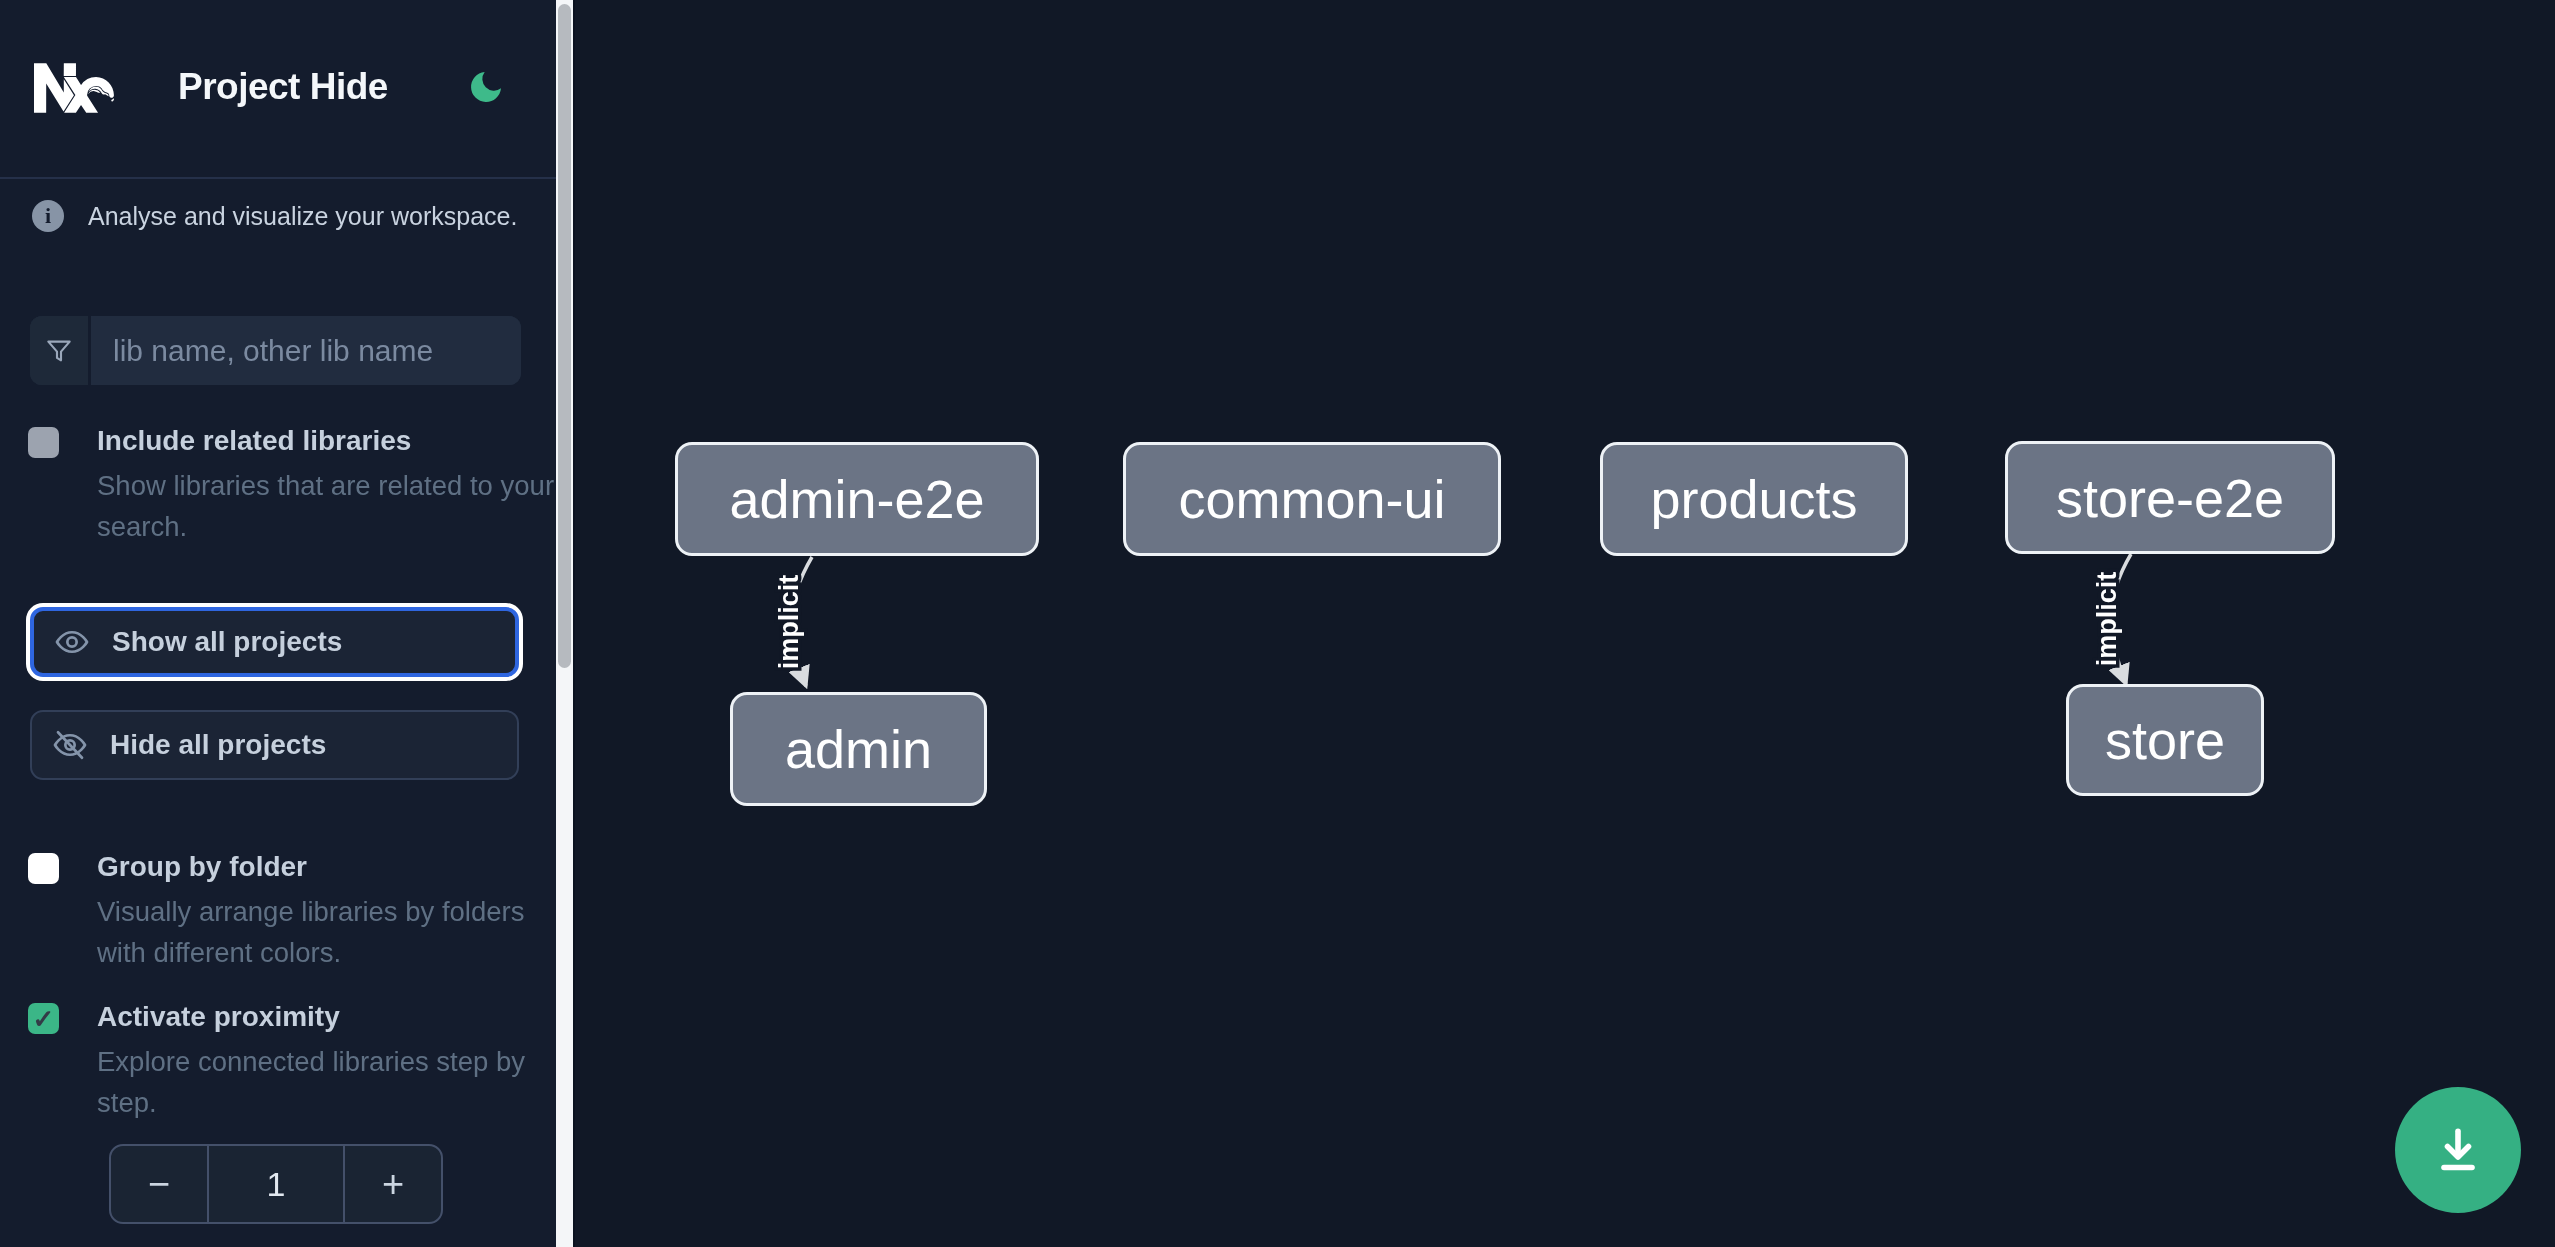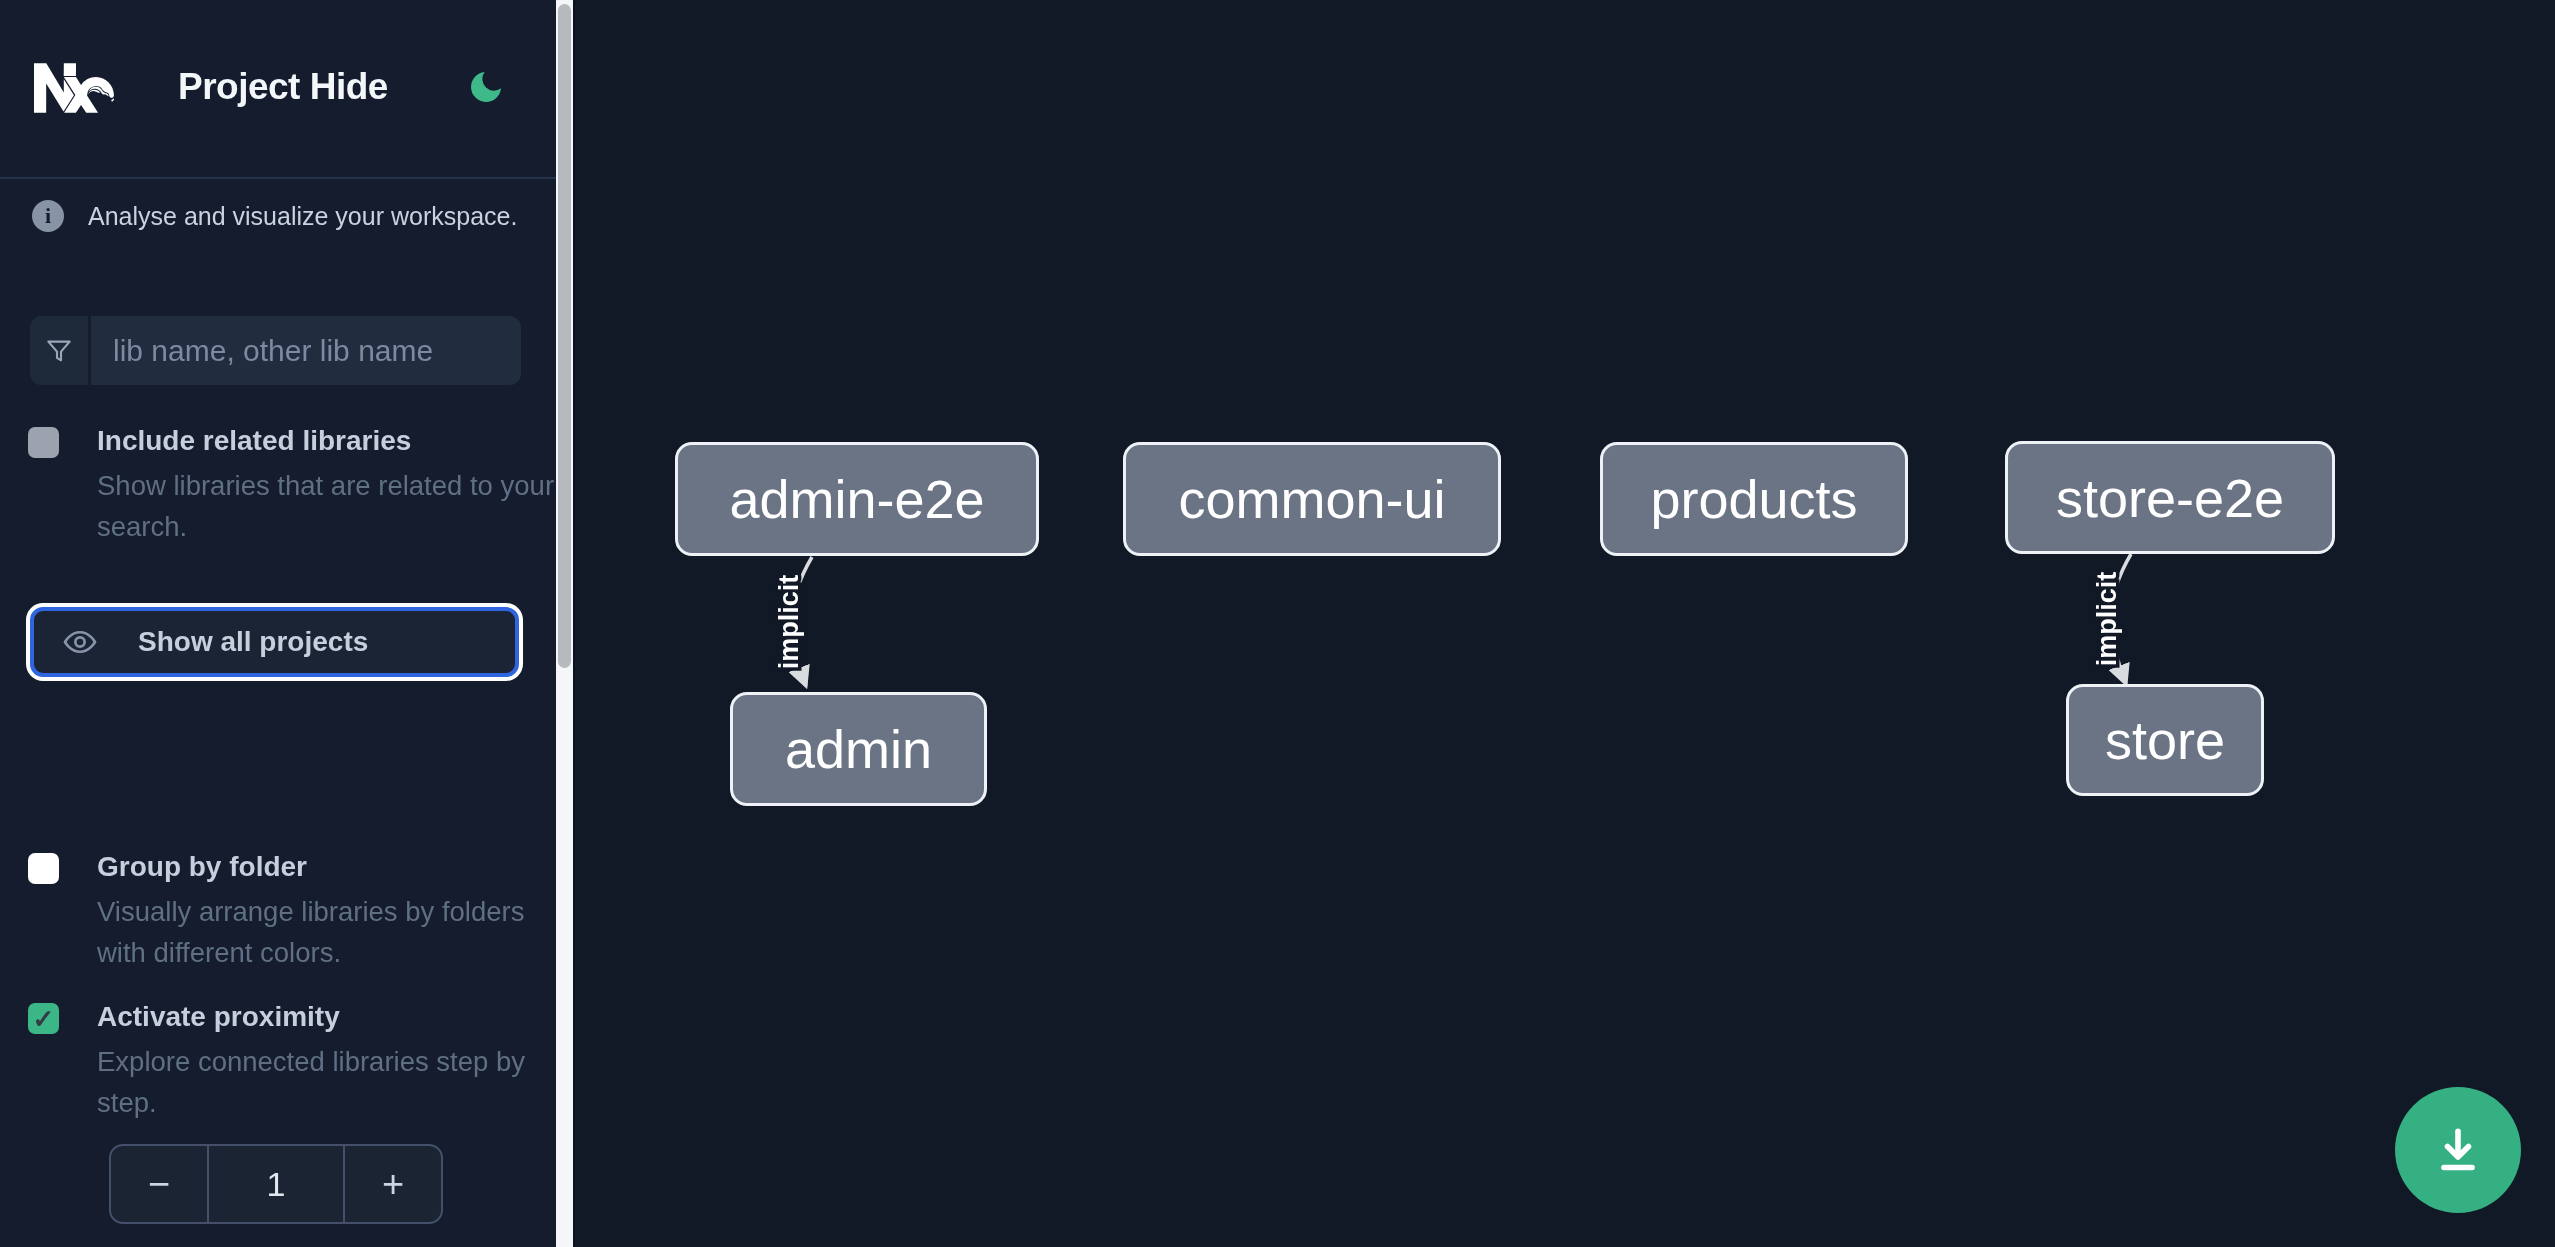--- a/index.html
+++ b/index.html
@@ -40,21 +40,21 @@
   .opt { position:absolute; left:28px; display:flex; gap:38px; align-items:flex-start; }
   .checkbox { width:31px; height:31px; border-radius:7px; background:#ffffff; flex:0 0 auto;
               margin-top:3px; display:flex; align-items:center; justify-content:center; cursor:pointer; }
   .checkbox.disabled { background:#9ca3af; }
   .checkbox.checked { background:#3bb687; }
   .checkbox.checked::after { content:"✓"; color:#333b47; font-size:26px; font-weight:900; line-height:1; }
   .opt-label { font-size:28px; font-weight:700; color:#c6d0dd; line-height:34px; cursor:pointer; }
   .opt-desc { font-size:27.5px; color:#5f7084; line-height:41px; width:475px; margin-top:7px; }
 
   .side-btn { position:absolute; left:30px; width:489px; height:70px; border-radius:13px;
-              background:#1b2435; display:flex; align-items:center; gap:40px; padding:0 28px;
+              background:#1b2435; display:flex; align-items:center; gap:22px; padding:0 20px;
               border:2px solid #323f58; cursor:pointer; }
   .side-btn .btn-label { font-size:28px; font-weight:700; color:#c6d0dd; }
   .side-btn svg { width:36px; height:36px; stroke:#8494aa; fill:none; stroke-width:1.8;
                   stroke-linecap:round; stroke-linejoin:round; flex:0 0 auto; }
   .side-btn.focused { border:4px solid #2f66e0; box-shadow:0 0 0 4px #ffffff; }
 
   .stepper { position:absolute; left:109px; top:1144px; width:334px; height:80px;
              display:flex; border:2px solid #44506a; border-radius:14px; background:#1a2433; }
   .stepper .cell { display:flex; align-items:center; justify-content:center; height:100%; }
   .step-btn { width:98px; background:none; border:none; color:#cbd5e1; font-size:38px;
@@ -126,20 +126,28 @@
     </div>
 
     <button class="side-btn focused" style="top:607px">
       <svg viewBox="0 0 24 24">
         <path d="M2 12s3.5-6.5 10-6.5S22 12 22 12s-3.5 6.5-10 6.5S2 12 2 12z"></path>
         <circle cx="12" cy="12" r="3.1"></circle>
       </svg>
       <span class="btn-label">Show all projects</span>
     </button>
 
+    <button class="side-btn" style="top:710px">
+      <svg viewBox="0 0 24 24">
+        <path d="M2 12s3.5-6.5 10-6.5S22 12 22 12s-3.5 6.5-10 6.5S2 12 2 12z"></path>
+        <circle cx="12" cy="12" r="3.1"></circle>
+        <line x1="4" y1="3.5" x2="20" y2="20.5"></line>
+      </svg>
+      <span class="btn-label">Hide all projects</span>
+    </button>
 
     <div class="opt" style="top:850px">
       <span class="checkbox"></span>
       <div>
         <div class="opt-label">Group by folder</div>
         <div class="opt-desc">Visually arrange libraries by folders with different colors.</div>
       </div>
     </div>
 
     <div class="opt" style="top:1000px">

